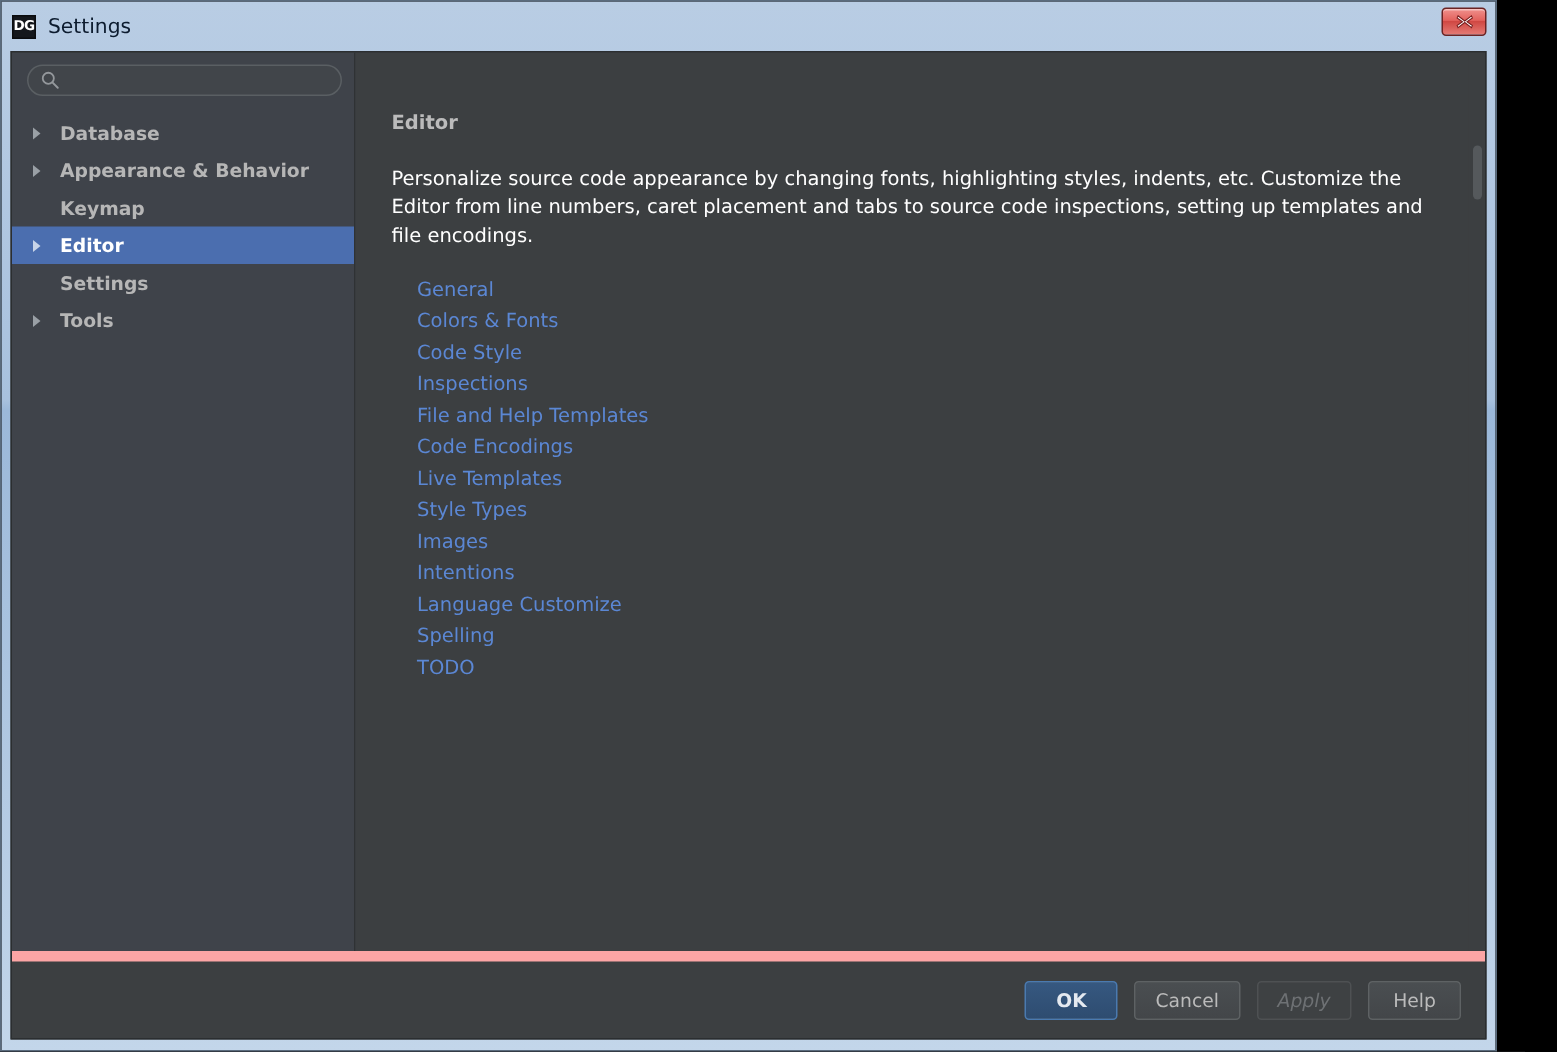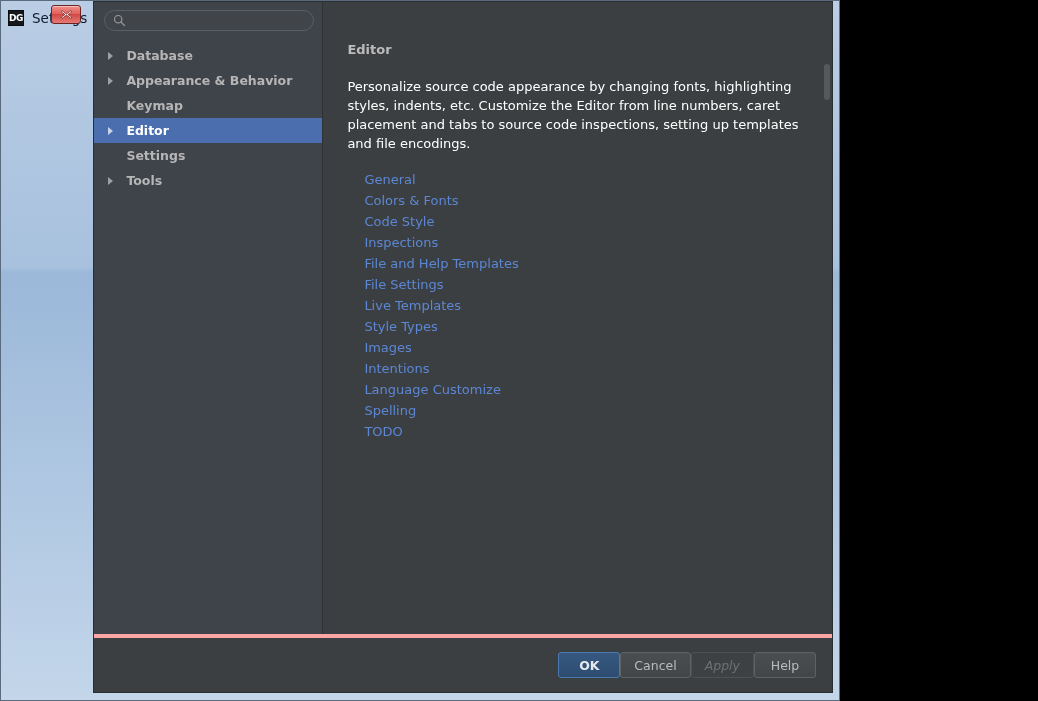--- a/index.html
+++ b/index.html
@@ -9,25 +9,25 @@
     height: 701px;
     overflow: hidden;
     font-family: "DejaVu Sans", "Liberation Sans", sans-serif;
     background: #000000;
   }
 
   
   .window {
     position: absolute;
     left: 0; top: 0;
-    width: 840px; height: 701px;
+    width: 998px; height: 701px;
     background: linear-gradient(to bottom, #b9cde4 0%, #a8c1de 38%, #9bb8d9 39%, #c3d6ea 100%);
     border: 1px solid #5a6b7d;
     display: flex;
-    flex-direction: row;
+    flex-direction: column;
   }
 
   
   .titlebar {
     position: relative;
     height: 33px;
     flex: 0 0 33px;
     display: flex;
     align-items: center;
     padding-left: 7px;
@@ -196,25 +196,26 @@
     width: 6px; height: 36px;
     background: #55595c;
     border-radius: 3px;
   }
 
   
   .footer {
     flex: 0 0 58px;
     height: 58px;
     background: #3c3f41;
-    border-top: 4px solid #fca5a5;
+    border-top: 7px solid #fca5a5;
     display: flex;
     align-items: center;
     justify-content: flex-end;
     padding-right: 16px;
+    gap: 11px;
   }
   .btn {
     min-width: 62px;
     height: 26px;
     padding: 0 13px;
     border-radius: 3px;
     border: 1px solid #5e6264;
     background: linear-gradient(to bottom, #4a4e51, #434649);
     color: #bbbbbb;
     font-size: 12.5px;
@@ -313,21 +314,21 @@
       <div class="content">
         <div class="content-title">Editor</div>
         <div class="content-desc">Personalize source code appearance by changing fonts, highlighting styles, indents, etc. Customize the Editor from line numbers, caret placement and tabs to source code inspections, setting up templates and file encodings.</div>
 
         <div class="link-list">
           <a class="link-item">General</a>
           <a class="link-item">Colors &amp; Fonts</a>
           <a class="link-item">Code Style</a>
           <a class="link-item">Inspections</a>
           <a class="link-item">File and Help Templates</a>
-          <a class="link-item">File Settings</a>
+          <a class="link-item">Code Encodings</a>
           <a class="link-item">Live Templates</a>
           <a class="link-item">Style Types</a>
           <a class="link-item">Images</a>
           <a class="link-item">Intentions</a>
           <a class="link-item">Language Customize</a>
           <a class="link-item">Spelling</a>
           <a class="link-item">TODO</a>
         </div>
 
         <div class="scroll-track">

